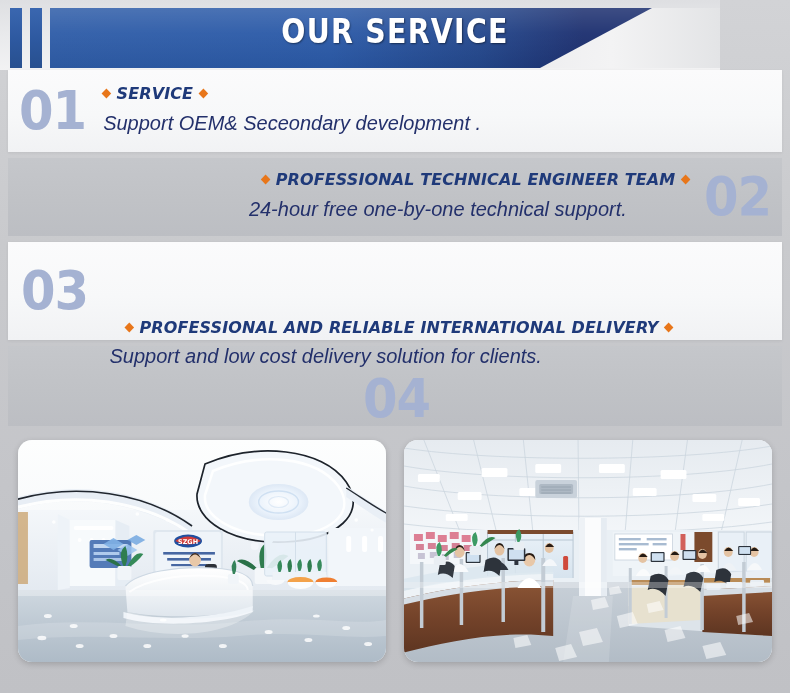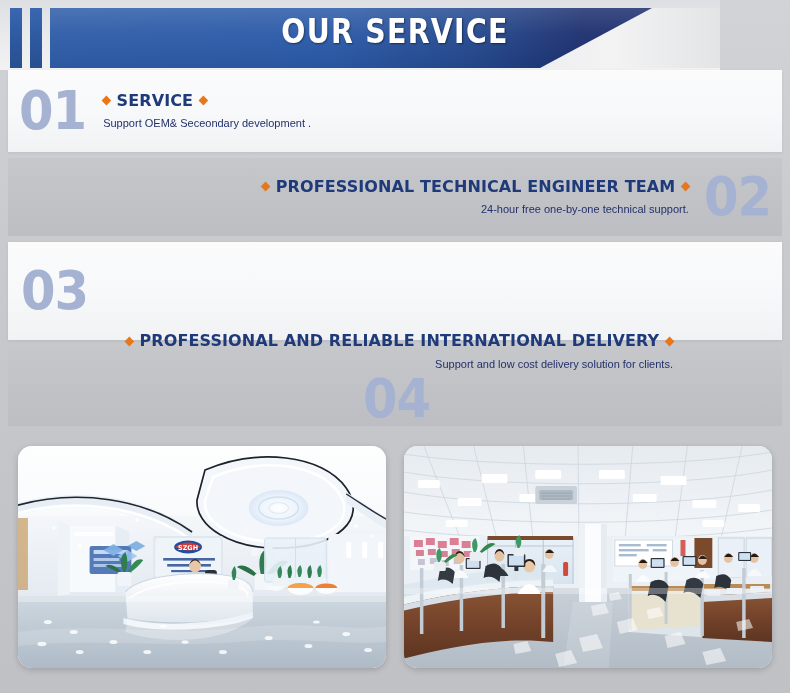--- a/index.html
+++ b/index.html
@@ -113,22 +113,22 @@
     color: #a5b2d2;
     line-height: 1;
     letter-spacing: -1px;
     transform: scaleX(0.92);
     flex: 0 0 auto;
     user-select: none;
   }
   .num.left  { margin-right: 14px; }
   .num.right { margin-left: 12px; }
 
-  .txtblock { flex: 0 1 auto; }
-  .txtblock.alignright { text-align: right; }
+  .txtblock { flex: 0 1 auto; font-style: italic; }
+  .txtblock.alignright { }
 
   .heading {
     font-family: "DejaVu Sans", sans-serif;
     font-size: 16.5px;
     font-weight: bold;
     color: #1f3a7a;
     letter-spacing: 0.1px;
     white-space: nowrap;
     line-height: 1.25;
     margin-bottom: 4px;
@@ -142,30 +142,30 @@
     height: 7px;
     background: #e8761a;
     transform: rotate(45deg);
     margin: 0 7px 1px 0;
     vertical-align: middle;
   }
   .diamond.trail { margin: 0 0 1px 7px; }
 
   .body {
     font-family: "Liberation Sans", sans-serif;
-    font-size: 11px;
+    font-size: 20px;
     color: #23306b;
     line-height: 1.48;
     white-space: nowrap;
   }
 
   
   .photos {
     position: relative;
-    margin-top: 20px;
+    margin-top: 14px;
     padding: 0 18px;
     display: flex;
     gap: 18px;
   }
   .photo {
     position: relative;
     width: 370px;
     height: 222px;
     border-radius: 14px;
     overflow: hidden;

